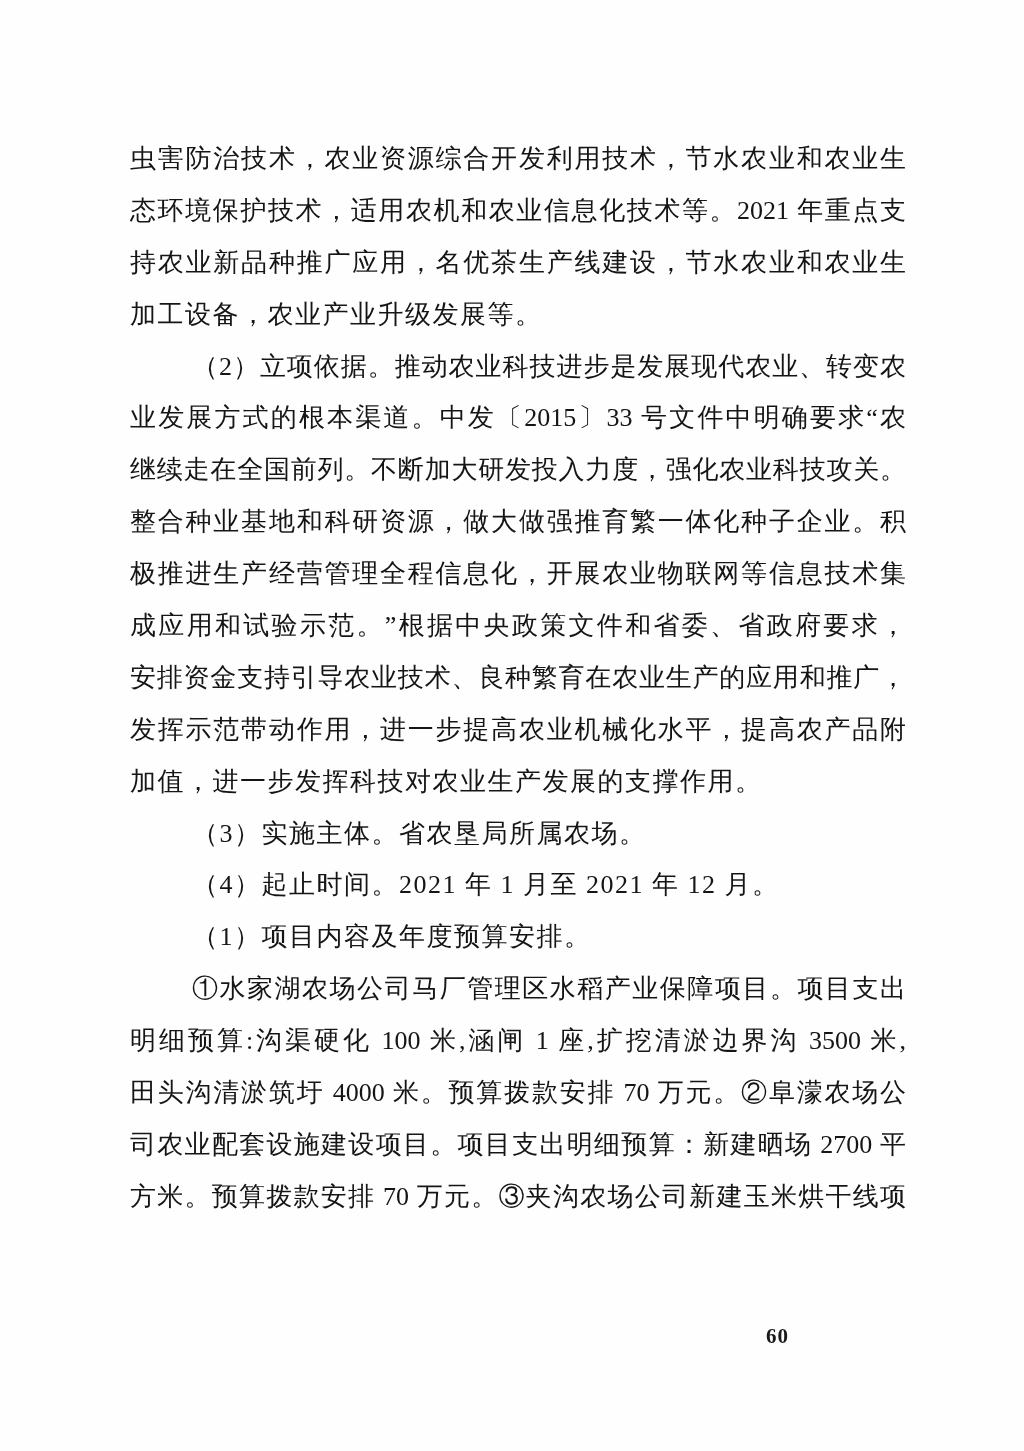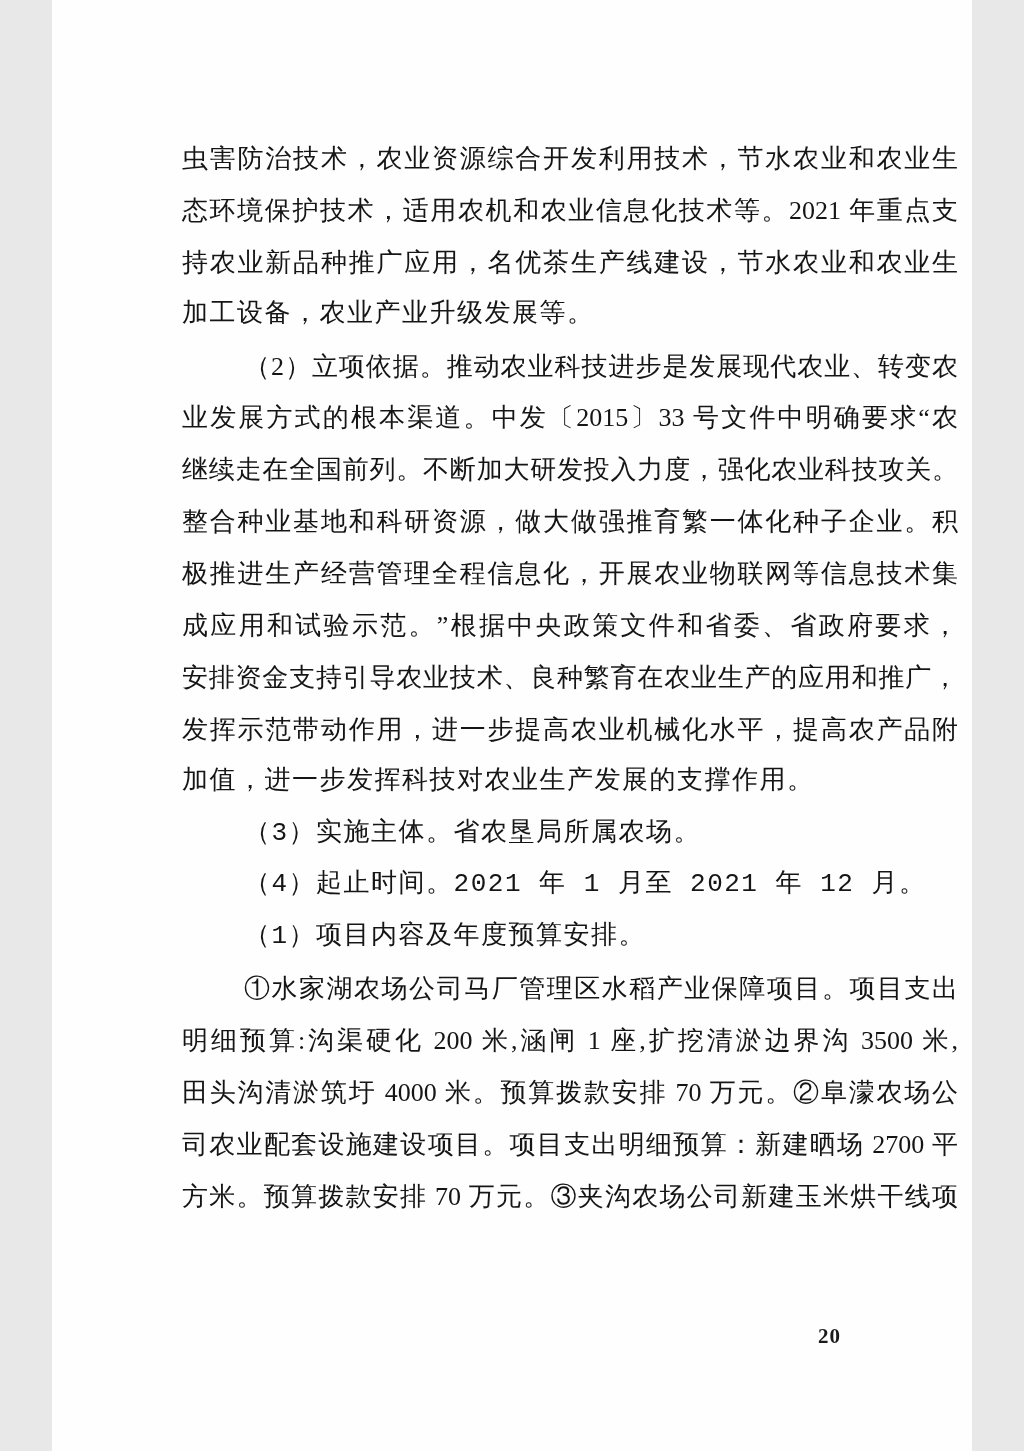--- a/index.html
+++ b/index.html
@@ -2,21 +2,21 @@
 <html><head>
 <meta charset="utf-8">
 <style>
   html, body {
     margin: 0;
     padding: 0;
     background: #e8e8e8;
   }
   .page {
     position: relative;
-    width: 920px;
+    width: 1024px;
     height: 1451px;
     margin: 0 auto;
     background: #fefefe;
     overflow: hidden;
     font-family: "Liberation Serif", serif;
   }
   .doc-body {
     position: absolute;
     left: 130px;
     top: 133px;
@@ -30,21 +30,20 @@
     overflow: hidden;
     text-align: justify;
     text-align-last: justify;
     text-justify: inter-character;
     white-space: normal;
   }
   .line.no-justify {
     text-align: right;
     text-align-last: left;
     letter-spacing: 1.5px;
-    font-family: Liberation Mono, monospace;
   }
   .line.indent {
     text-indent: 62px;
   }
   .page-num {
     position: absolute;
     left: 766px;
     top: 1324px;
     font-size: 21px;
     font-weight: bold;
@@ -67,20 +66,20 @@
       <div class="line">整合种业基地和科研资源，做大做强推育繁一体化种子企业。积</div>
       <div class="line">极推进生产经营管理全程信息化，开展农业物联网等信息技术集</div>
       <div class="line">成应用和试验示范。”根据中央政策文件和省委、省政府要求，</div>
       <div class="line">安排资金支持引导农业技术、良种繁育在农业生产的应用和推广，</div>
       <div class="line">发挥示范带动作用，进一步提高农业机械化水平，提高农产品附</div>
       <div class="line no-justify">加值，进一步发挥科技对农业生产发展的支撑作用。</div>
       <div class="line indent no-justify">（3）实施主体。省农垦局所属农场。</div>
       <div class="line indent no-justify">（4）起止时间。2021 年 1 月至 2021 年 12 月。</div>
       <div class="line indent no-justify">（1）项目内容及年度预算安排。</div>
       <div class="line indent">①水家湖农场公司马厂管理区水稻产业保障项目。项目支出</div>
-      <div class="line">明细预算:沟渠硬化 200 米,涵闸 1 座,扩挖清淤边界沟 3500 米,</div>
+      <div class="line">明细预算:沟渠硬化 100 米,涵闸 1 座,扩挖清淤边界沟 3500 米,</div>
       <div class="line">田头沟清淤筑圩 4000 米。预算拨款安排 70 万元。②阜濛农场公</div>
       <div class="line">司农业配套设施建设项目。项目支出明细预算：新建晒场 2700 平</div>
       <div class="line">方米。预算拨款安排 70 万元。③夹沟农场公司新建玉米烘干线项</div>
     </div>
 
-  <div class="page-num">20</div>
+  <div class="page-num">60</div>
 </div>
 
 </body></html>

